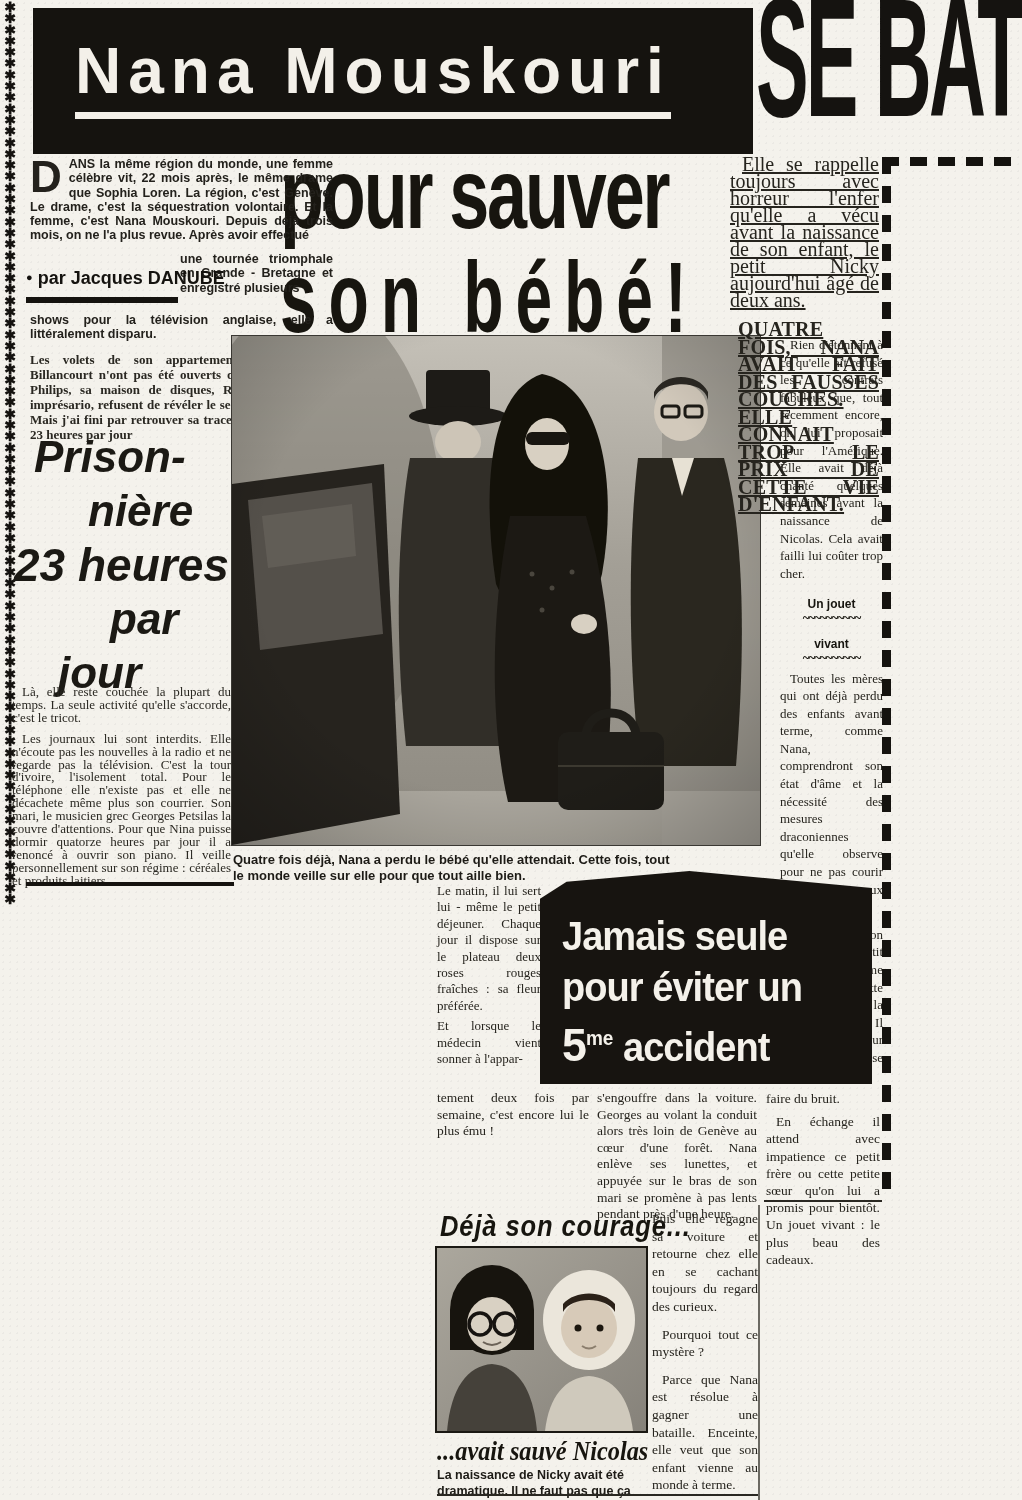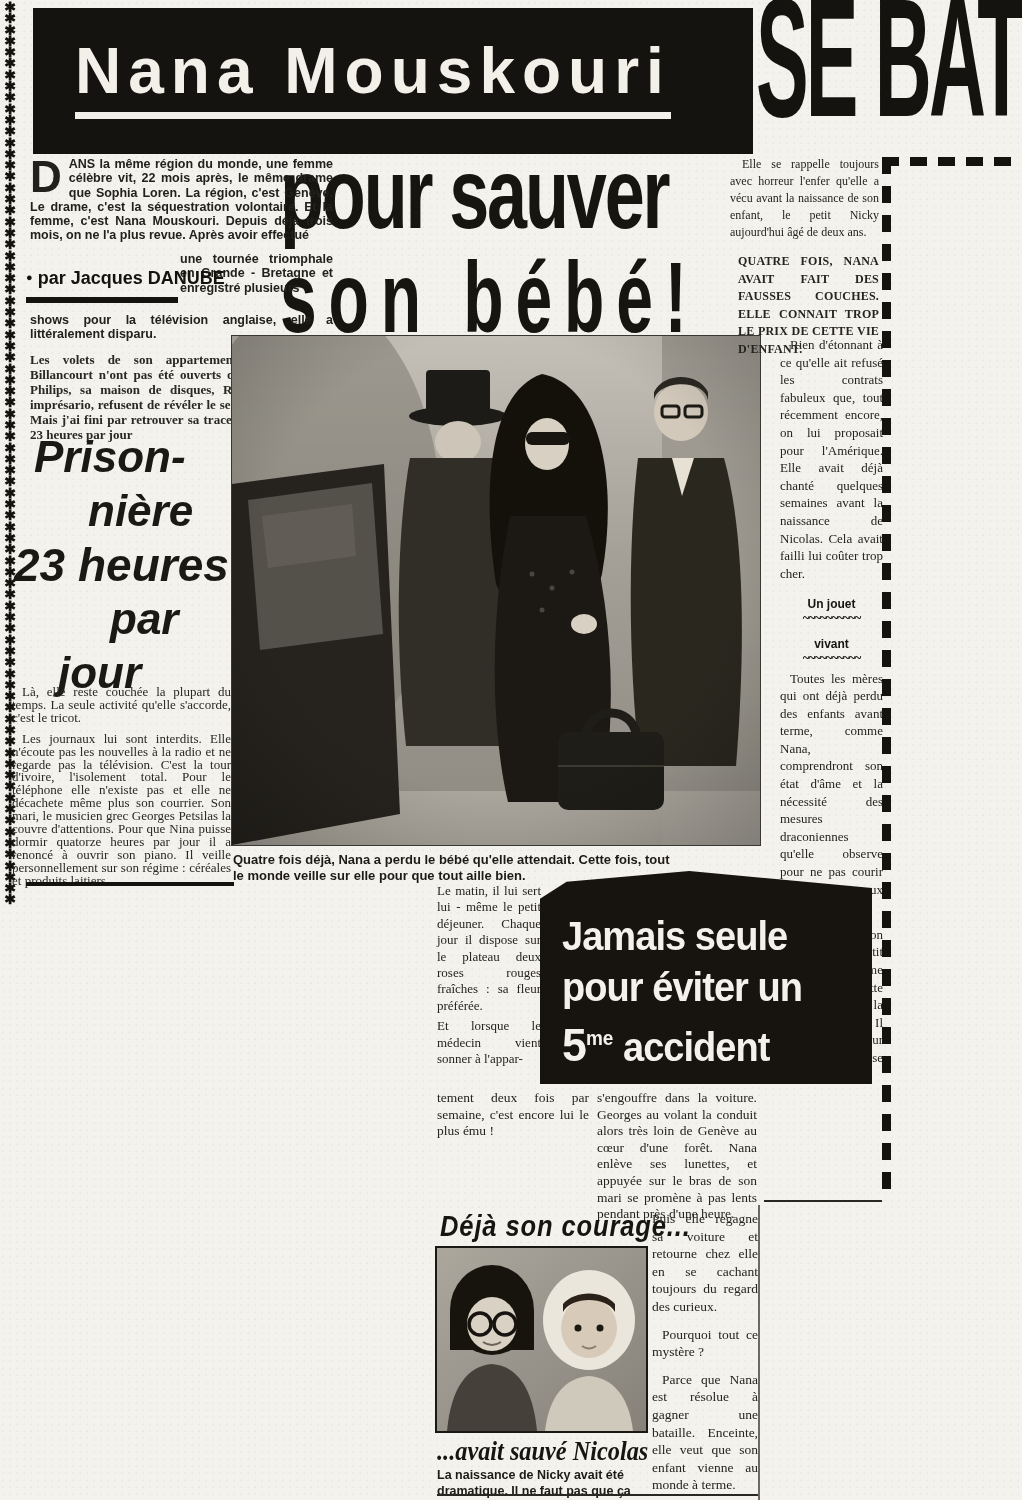--- a/index.html
+++ b/index.html
@@ -47,21 +47,21 @@
   
   #left-note{left:12px;top:594px;width:148px;font-size:13px;line-height:15.6px;text-align:justify;color:#28261f;}
   #left-col{left:12px;top:686px;width:219px;font-size:13px;line-height:12.9px;text-align:justify;color:#2a2822;}
   #left-col p{margin:0 0 8px 0;text-indent:10px;}
   #left-rule{left:26px;top:882px;width:208px;height:4px;background:#15130f;}
   
   #photo-main{left:232px;top:336px;width:528px;height:509px;outline:1px solid #3a3833;}
   #photo-cap{left:233px;top:852px;width:445px;font-size:13px;line-height:16px;font-weight:700;
              color:#1d1b16;}
   
-  #rc1{left:730px;top:156px;width:149px;font-size:12px;line-height:17px;text-align:justify;color:#26241e;}
+  #rc1{left:730px;top:156px;width:149px;font-size:20px;line-height:17px;text-align:justify;color:#26241e;text-decoration:underline;}
   #rc1 .p1{font-weight:400;text-indent:12px;margin:0 0 12px 0;}
   #rc1 .caps{font-weight:700;line-height:17.5px;letter-spacing:.2px;margin:0 0 0 8px;}
   #rc2{left:780px;top:336px;width:103px;font-size:13px;line-height:17.6px;text-align:justify;color:#26241e;}
   #rc2 p{margin:0 0 10px 0;text-indent:10px;}
   .subhead{font-family:"Liberation Sans",sans-serif;font-weight:800;font-size:12px;
            text-align:center;color:#17150f;text-indent:0!important;margin:14px 0 0 0!important;}
   .squig{text-align:center;font-weight:800;font-size:13px;letter-spacing:-1px;line-height:8px;
          color:#17150f;margin:0 0 8px 0!important;text-indent:0!important;}
   
   #dash-h{left:882px;top:157px;width:140px;height:9px;
@@ -302,20 +302,24 @@
     <div class="bl">pour éviter un</div>
     <div class="bl"><span style="font-size:47px">5</span><sup>me</sup><span> accident</span></div>
   </div>
 
   <div class="abs serifbody ucol" id="ucol-a">
     <p class="noindent">tement deux fois par semaine, c'est encore lui le plus ému !</p>
   </div>
   <div class="abs serifbody ucol" id="ucol-b">
     <p class="noindent">s'engouffre dans la voiture. Georges au volant la conduit alors très loin de Genève au cœur d'une forêt. Nana enlève ses lunettes, et appuyée sur le bras de son mari se promène à pas lents pendant près d'une heure.</p>
   </div>
+  <div class="abs serifbody ucol" id="ucol-c">
+    <p class="noindent">faire du bruit.</p>
+    <p>En échange il attend avec impatience ce petit frère ou cette petite sœur qu'on lui a promis pour bientôt. Un jouet vivant : le plus beau des cadeaux.</p>
+  </div>
   <div class="abs" id="colc-rule"></div>
 
   <div class="abs" id="hl-deja">Déjà son courage...</div>
 
   <div class="abs" id="photo-2">
     <svg width="209" height="183" viewBox="0 0 209 183" xmlns="http://www.w3.org/2000/svg">
       <defs>
         <linearGradient id="pg2" x1="0" y1="0" x2="1" y2="1">
           <stop offset="0" stop-color="#aba79d"></stop>
             <stop offset="1" stop-color="#86827a"></stop>

